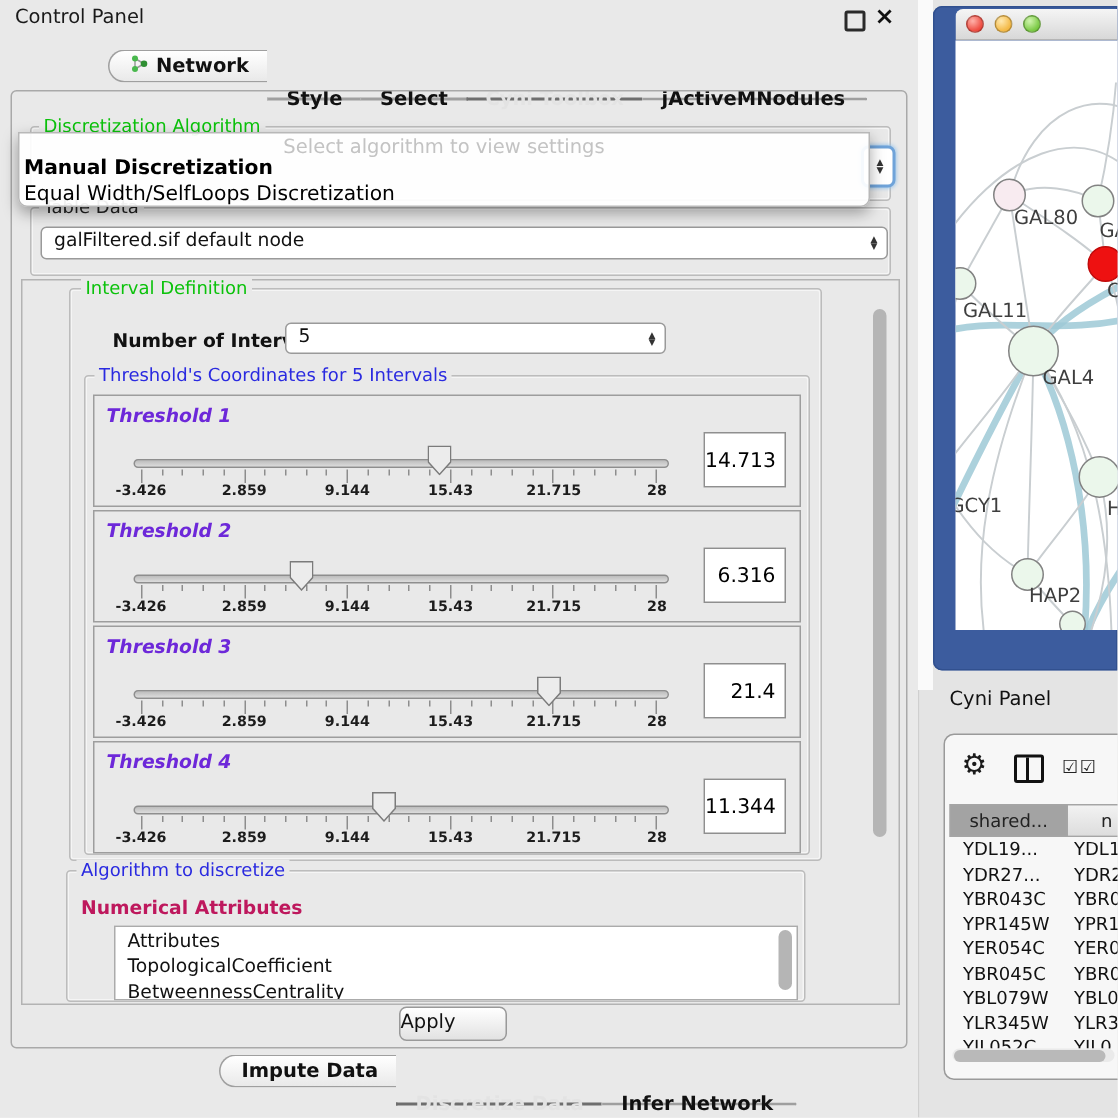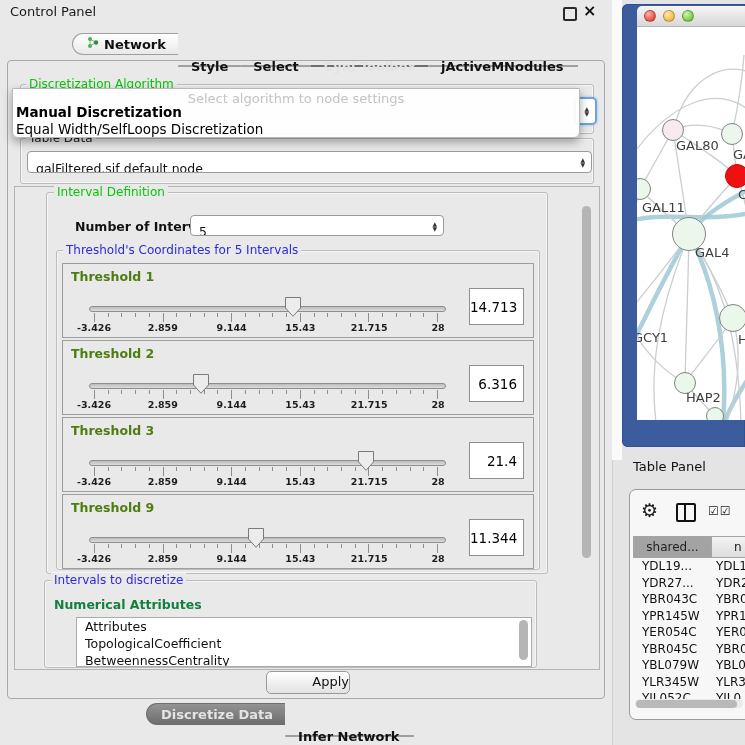--- a/index.html
+++ b/index.html
@@ -25,57 +25,57 @@
 
   .content-box{left:7px;top:60px;width:596px;height:637px;border:1px solid #a9a9a9;border-radius:4px;}
 
   .groupbox{border:1px solid #bcbcbc;border-radius:3px;box-shadow:inset 0 0 0 1px #f5f5f5;}
   .grouplabel{position:absolute;font-size:12px;background:#e9e9e9;padding:0 3px;white-space:nowrap;}
   .lbl-green{color:#0bc20b;}
   .lbl-blue{color:#2a2ae0;}
   .lbl-dark{color:#222;}
 
   .combo{background:#fff;border:1px solid #9a9a9a;border-radius:4px;font-size:12.5px;color:#111;
-    display:flex;align-items:center;padding:12px 20px 0 8px;white-space:nowrap;overflow:hidden;}
+    display:flex;padding:0 20px 0 8px;white-space:nowrap;overflow:hidden;}
   .stepper{position:absolute;right:6px;top:50%;transform:translateY(-50%);display:flex;flex-direction:column;
     font-size:6px;line-height:5px;color:#333;text-align:center;}
 
   
   .popup{left:12px;top:88px;width:566px;height:48px;background:rgba(255,255,255,0.93);
     border:1px solid #b8b8b8;border-radius:0 0 6px 6px;box-shadow:0 4px 10px rgba(0,0,0,0.35);z-index:20;}
   .popup-placeholder{position:absolute;top:2px;left:0;width:100%;text-align:center;font-size:13px;color:#c3c3c3;}
   .popup-option{position:absolute;left:3px;font-size:13.5px;color:#000;white-space:nowrap;}
   .popup-option.bold{font-weight:bold;}
   .focus-stepper{left:574px;top:97px;width:19px;height:24px;background:#fff;border:2px solid #6fa3d9;
     border-radius:5px;z-index:10;box-shadow:0 0 3px #8fc0ea;}
 
   
   .scrollpane{left:14px;top:186px;width:584px;height:482px;border:1px solid #b3b3b3;}
   .vthumb{background:#b5b5b5;border-radius:5px;}
 
   
   .threshold-panel{left:62px;width:470px;height:73px;border:1px solid #9d9d9d;background:#e9e9e9;}
-  .tp-label{position:absolute;left:8px;top:5px;font-size:12.5px;font-weight:bold;color:#4d7c0f;}
+  .tp-label{position:absolute;left:8px;top:5px;font-size:12.5px;font-weight:bold;color:#6d28d9;font-style:italic;}
   .slider-track{position:absolute;left:26px;top:42px;width:355px;height:4px;
     background:linear-gradient(#bdbdbd,#dcdcdc);border:1px solid #8e8e8e;border-radius:3px;}
   .slider-thumb{position:absolute;top:33px;width:16px;height:20px;}
   .ticks{position:absolute;left:31px;top:49px;width:344px;display:flex;justify-content:space-between;}
   .tick{width:1px;background:#8d8d8d;}
   .tick.major{height:9px;}
   .tick.minor{height:4px;}
   .tick-labels{position:absolute;left:31px;top:58px;width:344px;height:11px;}
   .tick-label{position:absolute;transform:translateX(-50%);font-size:9.5px;font-weight:bold;color:#1c1c1c;white-space:nowrap;}
   .valuebox{position:absolute;left:406px;top:24px;width:55px;height:37px;background:#fff;border:1px solid #8f8f8f;
     font-size:13.5px;color:#000;text-align:right;line-height:37px;padding-right:6px;box-sizing:border-box;}
 
   .listbox{left:76px;top:617px;width:454px;height:48px;background:#fff;border:1px solid #ababab;overflow:hidden;}
   .list-item{font-size:12.5px;color:#111;padding-left:8px;height:17px;line-height:17px;white-space:nowrap;}
 
   .apply-btn{left:266px;top:671px;width:70px;height:21px;background:linear-gradient(#ffffff,#e2e2e2);
-    border:1px solid #999;border-radius:5px;font-size:13px;color:#111;text-align:right;line-height:20px;padding-left:12px;}
+    border:1px solid #999;border-radius:5px;font-size:13px;color:#111;text-align:left;line-height:20px;}
 
   
   .right-bg{left:613px;top:0;width:132px;height:745px;background:#e4e4e4;}
   .gap-strip{left:612px;top:0;width:10px;height:460px;background:#fafafa;}
   .net-frame{left:622px;top:4px;width:123px;height:443px;background:#3c5c9e;border-radius:6px 0 0 6px;
     box-shadow:inset 0 0 0 1px #31508f;}
   .net-titlebar{left:637px;top:6px;width:108px;height:21px;background:linear-gradient(#f5f5f5,#d8d8d8);
     border-bottom:1px solid #b5b5b5;border-radius:5px 0 0 0;display:flex;align-items:center;gap:7px;padding-left:7px;box-sizing:border-box;}
   .tl{width:12px;height:12px;border-radius:50%;border:1px solid rgba(0,0,0,0.25);box-sizing:border-box;}
   .tl.red{background:radial-gradient(circle at 35% 30%,#ffb3ab,#ee4b40 70%);}
@@ -141,21 +141,21 @@
   <div class="abs groupbox" style="left:20px;top:84px;width:572px;height:48px;"></div>
   <div class="abs grouplabel lbl-green" style="left:26px;top:77px;">Discretization Algorithm</div>
   <div class="abs focus-stepper">
     <span class="stepper">
         <span>▲</span>
         <span>▼</span>
       </span>
   </div>
 
   <div class="abs popup">
-    <div class="popup-placeholder">Select algorithm to node settings</div>
+    <div class="popup-placeholder">Select algorithm to view settings</div>
     <div id="algo-options">
         <div class="popup-option bold" style="top: 15px; text-align: center;">Manual Discretization</div>
         <div class="popup-option" style="top: 32px;">Equal Width/SelfLoops Discretization</div>
       </div>
   </div>
 
   <div class="abs groupbox" style="left:20px;top:138px;width:572px;height:44px;"></div>
   <div class="abs grouplabel lbl-dark" style="left:26px;top:131px;">Table Data</div>
   <div class="abs combo" style="left:27px;top:151px;width:565px;height:22px;box-sizing:border-box;">
     <span>galFiltered.sif default node</span>
@@ -309,21 +309,21 @@
           <span class="tick-label" style="left: 60%;">15.43</span>
           <span class="tick-label" style="left: 80%;">21.715</span>
           <span class="tick-label" style="left: 100%;">28</span>
         </div>
         <div class="slider-thumb" style="left: 294.754px;"><svg width="16" height="20">
             <path d="M0.5,0.5 h15 v10.5 L8,19.3 L0.5,11 z" fill="#ececec" stroke="#7b7b7b"></path>
           </svg></div>
         <div class="valuebox">21.4</div>
       </div>
       <div class="abs threshold-panel" style="top: 494px;">
-        <div class="tp-label">Threshold 9</div>
+        <div class="tp-label">Threshold 4</div>
         <div class="slider-track"></div>
         <div class="ticks">
           <div class="tick major"></div>
           <div class="tick minor"></div>
           <div class="tick minor"></div>
           <div class="tick minor"></div>
           <div class="tick minor"></div>
           <div class="tick major"></div>
           <div class="tick minor"></div>
           <div class="tick minor"></div>
@@ -355,32 +355,35 @@
           <span class="tick-label" style="left: 100%;">28</span>
         </div>
         <div class="slider-thumb" style="left: 184.678px;"><svg width="16" height="20">
             <path d="M0.5,0.5 h15 v10.5 L8,19.3 L0.5,11 z" fill="#ececec" stroke="#7b7b7b"></path>
           </svg></div>
         <div class="valuebox">11.344</div>
       </div>
     </div>
 
   <div class="abs groupbox" style="left:44px;top:580px;width:491px;height:86px;"></div>
-  <div class="abs grouplabel lbl-blue" style="left:51px;top:573px;">Intervals to discretize</div>
-  <div class="abs" style="left:54px;top:597px;font-size:12.5px;font-weight:bold;color:#15803d;">Numerical Attributes</div>
+  <div class="abs grouplabel lbl-blue" style="left:51px;top:573px;">Algorithm to discretize</div>
+  <div class="abs" style="left:54px;top:597px;font-size:12.5px;font-weight:bold;color:#be185d;">Numerical Attributes</div>
   <div class="abs listbox" id="attr-list">
       <div class="list-item">Attributes</div>
       <div class="list-item">TopologicalCoefficient</div>
       <div class="list-item">BetweennessCentrality</div>
     </div>
   <div class="abs vthumb" style="left:519px;top:620px;width:9px;height:40px;"></div>
 
   <div class="abs apply-btn">Apply</div>
 
   <div class="abs seg" style="left:146px;top:703px;">
+      <div class="tab">
+        <span>Impute Data</span>
+      </div>
       <div class="tab selected">
         <span>Discretize Data</span>
       </div>
       <div class="tab">
         <span>Infer Network</span>
       </div>
     </div>
 
   <div class="abs right-bg"></div>
   <div class="abs gap-strip"></div>
@@ -412,21 +415,21 @@
         <path d="M 52,207 C 51,262 49,310 48,356" fill="none" stroke="#c9ced1" stroke-width="1.3"></path>
         <path d="M 52,207 C 22,282 12,340 19,395" fill="none" stroke="#c9ced1" stroke-width="1.3"></path>
         <path d="M 52,207 C 92,262 102,332 104,395" fill="none" stroke="#c9ced1" stroke-width="1.3"></path>
         <path d="M 96,291 C 80,316 62,336 48,356" fill="none" stroke="#c9ced1" stroke-width="1.3"></path>
         <path d="M 96,291 C 106,330 100,364 90,395" fill="none" stroke="#c9ced1" stroke-width="1.3"></path>
         <path d="M -12,291 C 10,330 30,346 48,356" fill="none" stroke="#c9ced1" stroke-width="1.3"></path>
         <path d="M 48,356 C 60,370 70,381 78,389" fill="none" stroke="#c9ced1" stroke-width="1.3"></path>
         <path d="M 100,149 C 112,180 116,220 112,258" fill="none" stroke="#c9ced1" stroke-width="1.3"></path>
       </svg><div class="net-node" style="left: 25px; top: 92px; height: 22px; width: 22px; background: rgb(248, 235, 240);"></div><div class="net-label" style="left: 39px; top: 111px;">GAL80</div><div class="net-node" style="left: 84px; top: 96px; height: 22px; width: 22px; background: rgb(235, 247, 235);"></div><div class="net-label" style="left: 96px; top: 120px;">GA</div><div class="net-node" style="left: 88px; top: 137px; height: 24px; width: 24px; background: rgb(238, 17, 17); border-color: rgb(192, 11, 11);"></div><div class="net-label" style="left: 101px; top: 160px;">C</div><div class="net-node" style="left: -8px; top: 151px; height: 22px; width: 22px; background: rgb(235, 247, 235);"></div><div class="net-label" style="left: 5px; top: 173px;">GAL11</div><div class="net-node" style="left: 35px; top: 190px; height: 34px; width: 34px; background: rgb(235, 247, 235);"></div><div class="net-label" style="left: 58px; top: 218px;">GAL4</div><div class="net-label" style="left: -4px; top: 303px;">GCY1</div><div class="net-node" style="left: 82px; top: 277px; height: 28px; width: 28px; background: rgb(235, 247, 235);"></div><div class="net-label" style="left: 101px; top: 305px;">H</div><div class="net-node" style="left: 37px; top: 345px; height: 22px; width: 22px; background: rgb(235, 247, 235);"></div><div class="net-label" style="left: 49px; top: 363px;">HAP2</div><div class="net-node" style="left: 69px; top: 380px; height: 18px; width: 18px; background: rgb(235, 247, 235);"></div></div>
 
-  <div class="abs tp-title">Table Panel</div>
+  <div class="abs tp-title">Cyni Panel</div>
 
   <div class="abs table-window">
     <span class="gear">⚙</span>
     <span class="cols-icon">
         <span></span>
       </span>
     <span class="view-checks">☑☑</span>
     <div class="thead" id="tbl-head">
         <div class="th sel" style="width: 79px;">shared...</div>
         <div class="th plain" style="width: 120px;">n</div>

